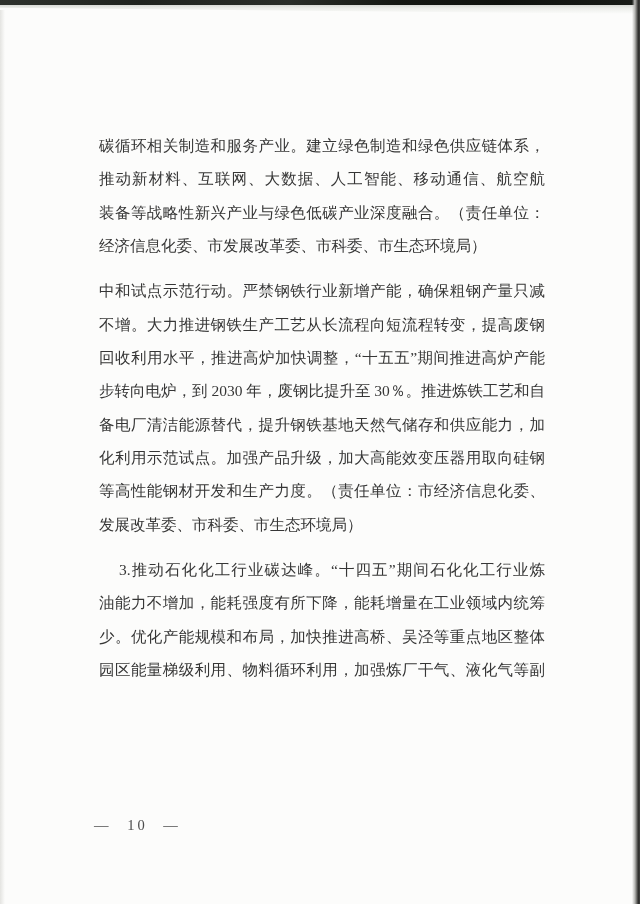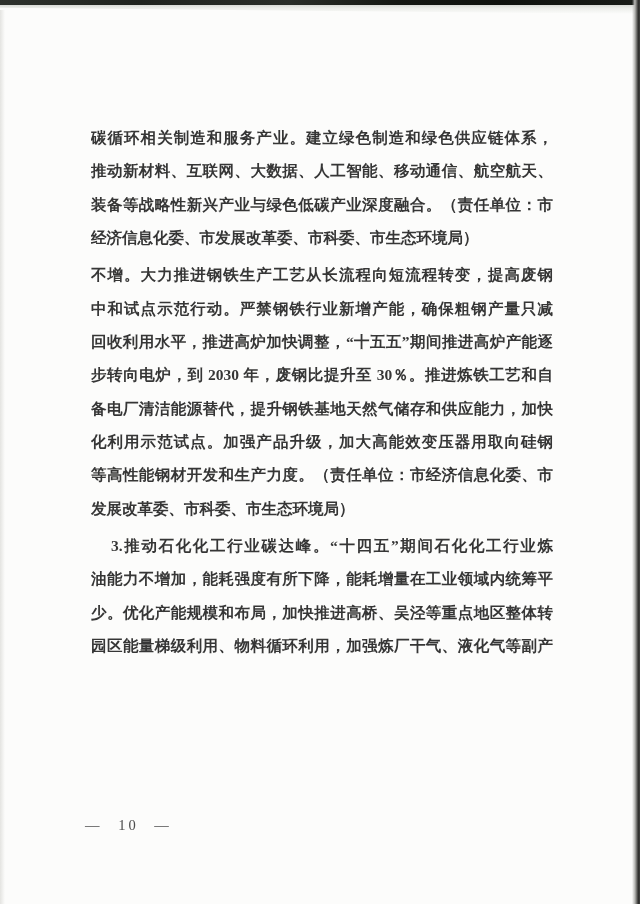--- a/index.html
+++ b/index.html
@@ -51,33 +51,33 @@
   .text-block {
     position: absolute;
     left: 87px;
     top: 117px;
     width: 470px;
     color: #363636;
     font-size: 15.5px;
     line-height: 33.35px;
     text-rendering: optimizeLegibility;
   }
-  .paragraph { margin: 4px; font-weight: bold; }
+  .paragraph { margin: 12px; }
   .line {
     text-align: justify;
     text-align-last: justify;
     white-space: normal;
     overflow: hidden;
     height: 33.35px;
   }
   .line.indent { padding-left: 20px; }
   .line.last { text-align-last: left; }
   .page-number {
     position: absolute;
-    left: 85px;
+    left: 94px;
     top: 817px;
     color: #4c4c4c;
     font-size: 14.5px;
     letter-spacing: 3px;
     word-spacing: 9px;
   }
 </style>
 </head>
 <body>
 
@@ -87,22 +87,22 @@
   <div class="scan-left-edge"></div>
 
   <div class="text-block">
       <div class="paragraph">
         <div class="line">碳循环相关制造和服务产业。建立绿色制造和绿色供应链体系，</div>
         <div class="line">推动新材料、互联网、大数据、人工智能、移动通信、航空航天、海洋</div>
         <div class="line">装备等战略性新兴产业与绿色低碳产业深度融合。（责任单位：市</div>
         <div class="line last">经济信息化委、市发展改革委、市科委、市生态环境局）</div>
       </div>
       <div class="paragraph">
+        <div class="line">中和试点示范行动。严禁钢铁行业新增产能，确保粗钢产量只减</div>
         <div class="line">不增。大力推进钢铁生产工艺从长流程向短流程转变，提高废钢</div>
-        <div class="line">中和试点示范行动。严禁钢铁行业新增产能，确保粗钢产量只减</div>
         <div class="line">回收利用水平，推进高炉加快调整，“十五五”期间推进高炉产能逐</div>
         <div class="line">步转向电炉，到 2030 年，废钢比提升至 30％。推进炼铁工艺和自</div>
         <div class="line">备电厂清洁能源替代，提升钢铁基地天然气储存和供应能力，加快</div>
         <div class="line">化利用示范试点。加强产品升级，加大高能效变压器用取向硅钢</div>
         <div class="line">等高性能钢材开发和生产力度。（责任单位：市经济信息化委、市</div>
         <div class="line last">发展改革委、市科委、市生态环境局）</div>
       </div>
       <div class="paragraph">
         <div class="line indent">3.推动石化化工行业碳达峰。“十四五”期间石化化工行业炼</div>
         <div class="line">油能力不增加，能耗强度有所下降，能耗增量在工业领域内统筹平</div>

